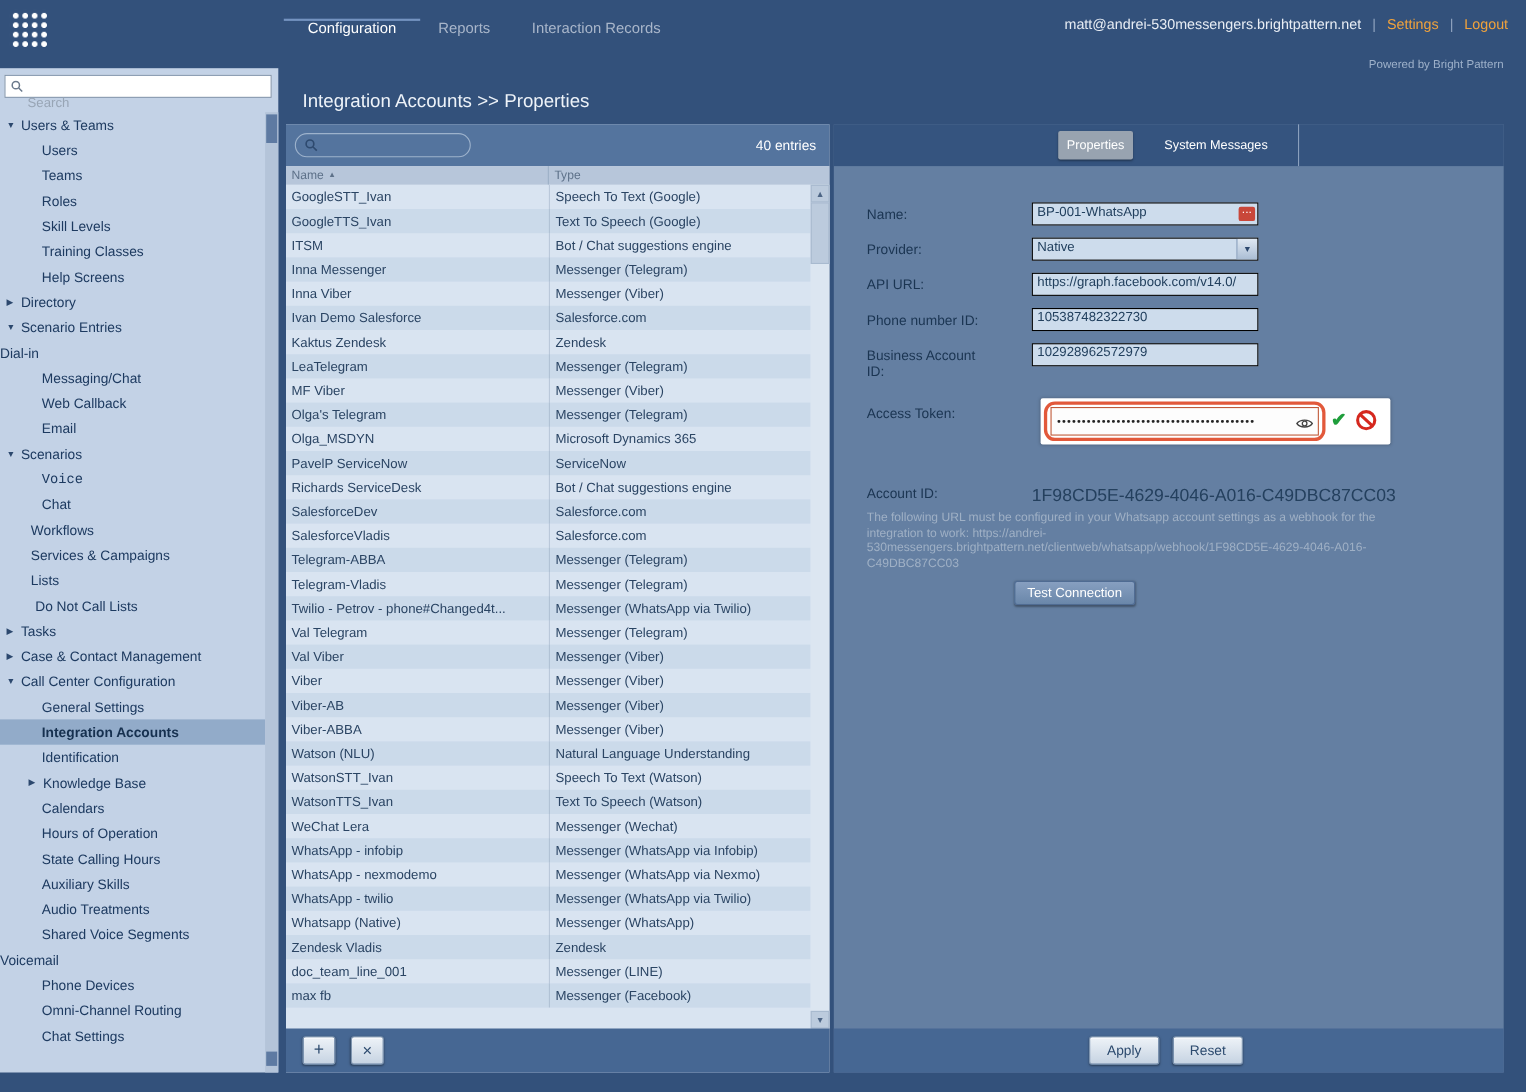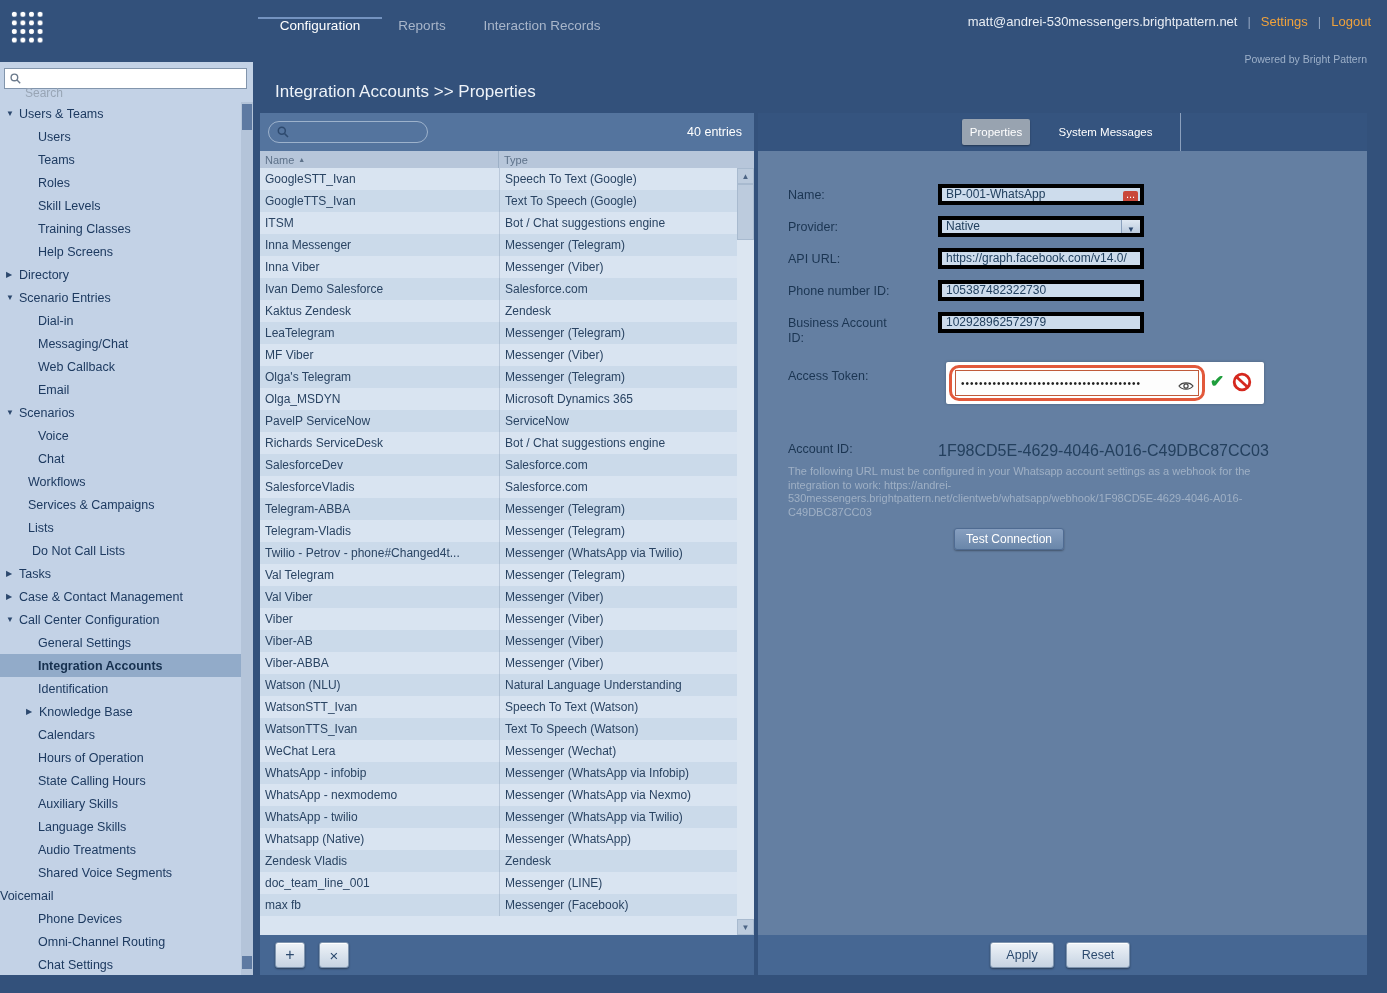--- a/index.html
+++ b/index.html
@@ -76,41 +76,41 @@
   .props { position:absolute; left:758px; top:113px; width:609px; height:862px; background:#647fa2; }
   .p-band { position:absolute; left:0; top:0; width:609px; height:38px; background:#35547f; }
   .ptab-active { position:absolute; left:204px; top:6px; width:68px; height:26px; background:#98a3b0;
     border-radius:2px; color:#ffffff; font-size:11.5px; display:flex; align-items:center; justify-content:center;
     box-shadow:0 1px 2px rgba(0,0,0,.35); }
   .ptab2 { position:absolute; left:280px; top:0; width:135px; height:38px; display:flex; align-items:center;
     justify-content:center; color:#ffffff; font-size:11.5px; }
   .ptab-div { position:absolute; left:422px; top:0; width:1px; height:38px; background:#8ba0bd; }
   .plabel { position:absolute; left:30px; font-size:12.5px; color:#1b3552; width:140px; line-height:15px; }
   .pfield { position:absolute; left:180px; width:206px; height:21px; background:#cddcec;
-    border:4px solid #000000; font-size:12px; color:#22405e; padding:0 4px; display:flex; align-items:flex-end;
+    border:1px solid #000000; font-size:12px; color:#22405e; padding:0 4px; display:flex; align-items:flex-start;
     overflow:hidden; white-space:nowrap; }
   .dots-btn { position:absolute; right:2px; top:3px; width:15px; height:13px; background:#c9473a;
     border-radius:2px; color:#ffffff; font-size:11px; line-height:7px; text-align:center; cursor:default; }
   .dd-btn { position:absolute; right:0; top:0; width:19px; height:19px;
     background:linear-gradient(#dfe8f2,#aabdd4); border-left:1px solid #8aa0bc;
     display:flex; align-items:center; justify-content:center; font-size:8px; color:#2c486e; }
   .at-white { position:absolute; left:188px; top:249px; width:318px; height:42px; background:#ffffff;
     border-radius:2px; box-shadow:0 0 3px rgba(0,0,0,.25); }
   .at-input { position:absolute; left:9px; top:8px; width:244px; height:26px; border:1px solid #c05a3a;
     background:#fdfdfd; display:flex; align-items:center; padding:0 5px; overflow:hidden; }
   .at-mask { font-size:10px; letter-spacing:1px; color:#222222; white-space:nowrap; overflow:hidden; width:206px; }
   .at-eye { position:absolute; right:4px; top:7px; }
   .at-ring { position:absolute; left:3px; top:3px; width:256px; height:36px; border:3px solid #e2593b;
     border-radius:10px; pointer-events:none; }
   .at-check { position:absolute; left:264px; top:9px; color:#1f9e3c; font-size:17px; font-weight:bold; }
   .at-block { position:absolute; left:286px; top:10px; }
   .pvalue { position:absolute; left:180px; font-size:16px; color:#24405e; }
   .pnote { position:absolute; left:30px; top:352px; width:516px; font-size:11px; line-height:13.5px;
     color:#9fb0c5; overflow-wrap:anywhere; }
-  .btn-test { position:absolute; left:196px; top:415px; width:110px; height:22px;
+  .btn-test { position:absolute; left:164px; top:415px; width:110px; height:22px;
     background:linear-gradient(#879fc0,#6a87aa); border:1px solid #4f6b92; border-radius:3px;
     color:#ffffff; font-size:12px; display:flex; align-items:center; justify-content:center;
     box-shadow:0 1px 2px rgba(0,0,0,.35); cursor:default; }
   .p-bottom { position:absolute; left:0; bottom:0; width:609px; height:40px; background:#466793; }
   .btn-apply { position:absolute; left:232px; top:7px; width:64px; height:26px; font-size:12.5px; }
   .btn-reset { position:absolute; left:308px; top:7px; width:64px; height:26px; font-size:12.5px; }
 </style>
 </head>
 <body>
 
@@ -170,37 +170,37 @@
         <span>Help Screens</span>
       </div>
       <div class="titem" style="padding-left: 6px;">
         <span class="arr">▶</span>
         <span>Directory</span>
       </div>
       <div class="titem" style="padding-left: 6px;">
         <span class="arr">▼</span>
         <span>Scenario Entries</span>
       </div>
-      <div class="titem" style="padding-left: 38px;">
+      <div class="titem" style="">
         <span>Dial-in</span>
       </div>
       <div class="titem" style="padding-left: 38px;">
         <span>Messaging/Chat</span>
       </div>
       <div class="titem" style="padding-left: 38px;">
         <span>Web Callback</span>
       </div>
       <div class="titem" style="padding-left: 38px;">
         <span>Email</span>
       </div>
       <div class="titem" style="padding-left: 6px;">
         <span class="arr">▼</span>
         <span>Scenarios</span>
       </div>
-      <div class="titem" style="padding-left: 38px;">
+      <div class="titem" style="padding-left: 38px; font-family: Liberation Mono, monospace;">
         <span>Voice</span>
       </div>
       <div class="titem" style="padding-left: 38px;">
         <span>Chat</span>
       </div>
       <div class="titem" style="padding-left: 28px;">
         <span>Workflows</span>
       </div>
       <div class="titem" style="padding-left: 28px;">
         <span>Services &amp; Campaigns</span>
@@ -240,23 +240,20 @@
         <span>Calendars</span>
       </div>
       <div class="titem" style="padding-left: 38px;">
         <span>Hours of Operation</span>
       </div>
       <div class="titem" style="padding-left: 38px;">
         <span>State Calling Hours</span>
       </div>
       <div class="titem" style="padding-left: 38px;">
         <span>Auxiliary Skills</span>
-      </div>
-      <div class="titem" style="padding-left: 38px;">
-        <span>Language Skills</span>
       </div>
       <div class="titem" style="padding-left: 38px;">
         <span>Audio Treatments</span>
       </div>
       <div class="titem" style="padding-left: 38px;">
         <span>Shared Voice Segments</span>
       </div>
       <div class="titem" style="">
         <span>Voicemail</span>
       </div>

